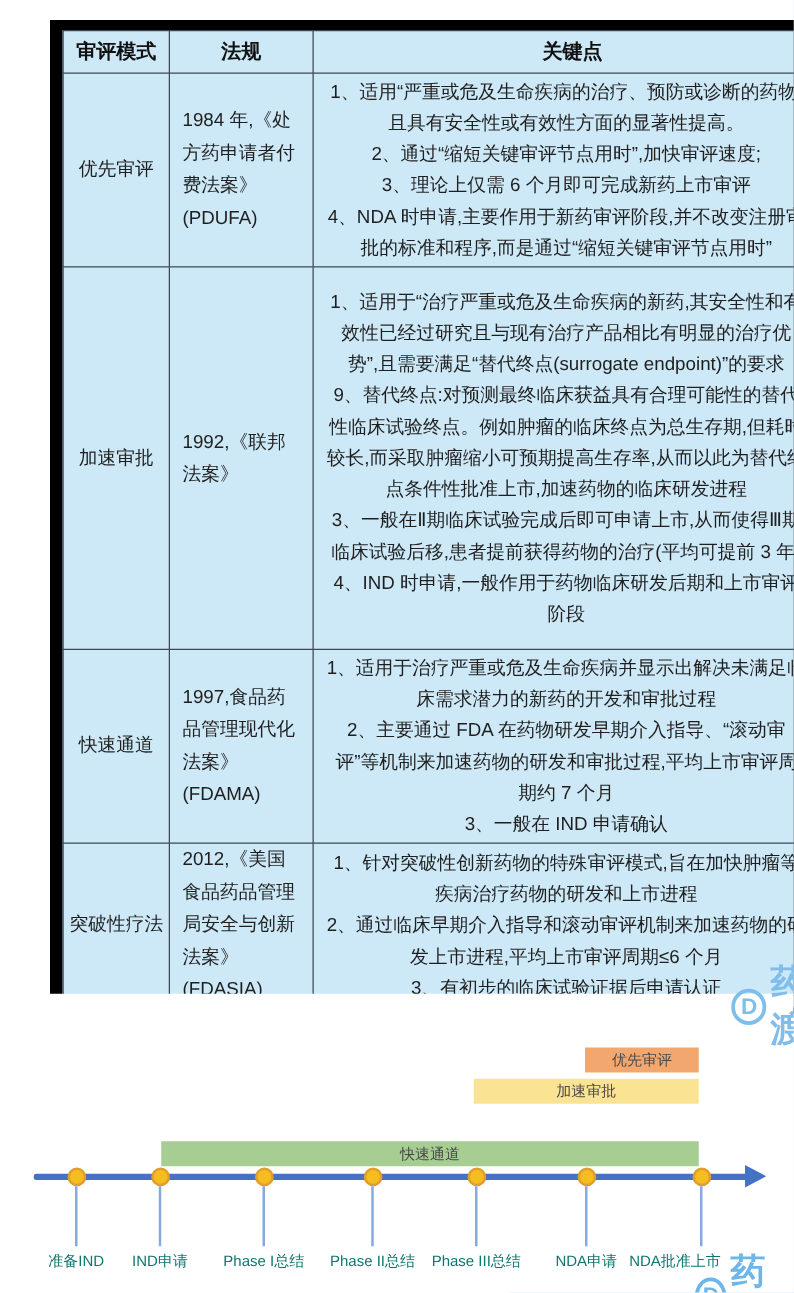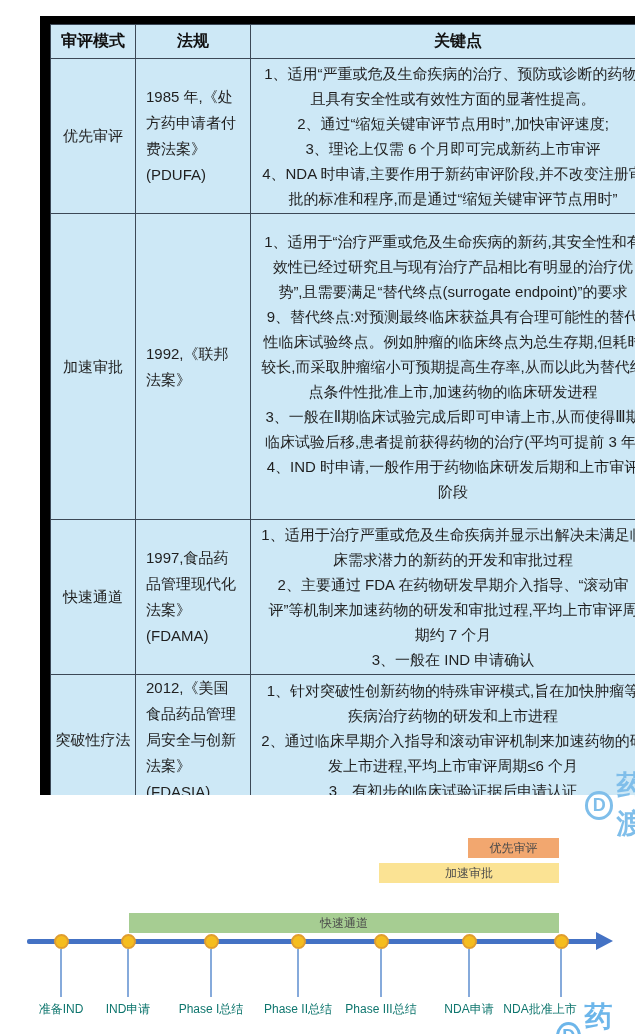--- a/index.html
+++ b/index.html
@@ -118,21 +118,21 @@
     <thead>
       <tr>
         <th>审评模式</th>
         <th>法规</th>
         <th>关键点</th>
       </tr>
     </thead>
     <tbody>
       <tr class="r1">
         <td class="mode-cell">优先审评</td>
-        <td class="law-cell">1985 年,《处方药申请者付费法案》(PDUFA)</td>
+        <td class="law-cell">1984 年,《处方药申请者付费法案》(PDUFA)</td>
         <td class="points-cell">
           <div class="point-line">1、适用“严重或危及生命疾病的治疗、预防或诊断的药物,且具有安全性或有效性方面的显著性提高。</div>
           <div class="point-line">2、通过“缩短关键审评节点用时”,加快审评速度;</div>
           <div class="point-line">3、理论上仅需 6 个月即可完成新药上市审评</div>
           <div class="point-line">4、NDA 时申请,主要作用于新药审评阶段,并不改变注册审批的标准和程序,而是通过“缩短关键审评节点用时”</div>
         </td>
       </tr>
       <tr class="r2">
         <td class="mode-cell">加速审批</td>
         <td class="law-cell">1992,《联邦法案》</td>

